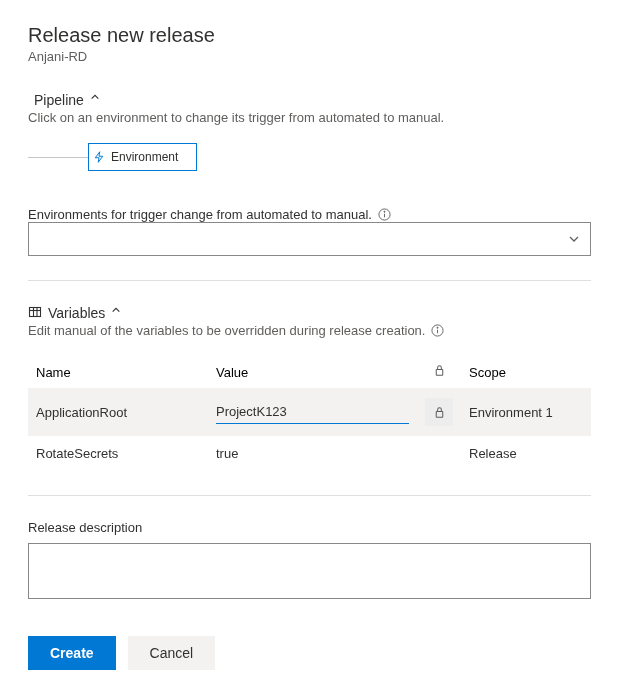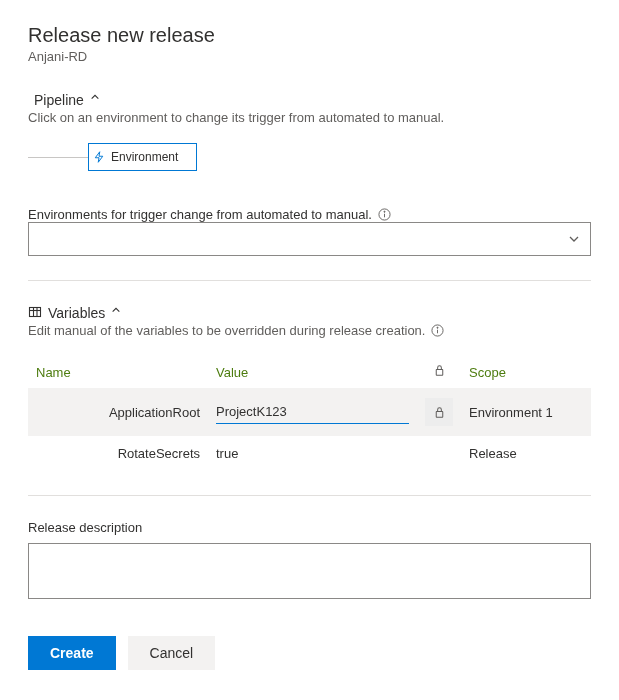--- a/index.html
+++ b/index.html
@@ -71,21 +71,21 @@
       cursor: pointer;
     }
     .dropdown svg { width: 12px; height: 12px; }
 
     
     .var-table { width: 100%; border-collapse: collapse; margin-top: 14px; margin-bottom: 10px;}
     .var-table thead th {
       text-align: left;
       font-weight: 400;
       font-size: 13px;
-      color: #4d7c0f;
+      color: #000000;
       padding: 8px 8px;
     }
     .var-table tbody td {
       padding: 10px 8px;
       font-size: 13px;
       color: #323130;
       vertical-align: middle;
     }
     .var-table tbody tr.active { background: #f3f2f1; }
     .var-table .col-secret { width: 40px; text-align: center; }
@@ -101,21 +101,21 @@
       color: #323130;
     }
     .scope-cell { color: #605e5c; }
     .lock-btn {
       background: #ededed;
       border: none;
       width: 28px; height: 28px;
       display: inline-flex; align-items: center; justify-content: center;
       cursor: pointer;
     }
-    .indent { padding-left: 36px; text-align: right; }
+    .indent { padding-left: 36px; }
     .col-name { width: 180px; }
     .col-value { flex: 1; }
     .col-scope { width: 130px; }
 
     
     .release-desc-label { font-size: 13px; color: #323130; margin-bottom: 8px; }
     .textarea {
       width: 100%;
       height: 56px;
       border: 1px solid #8a8886;

